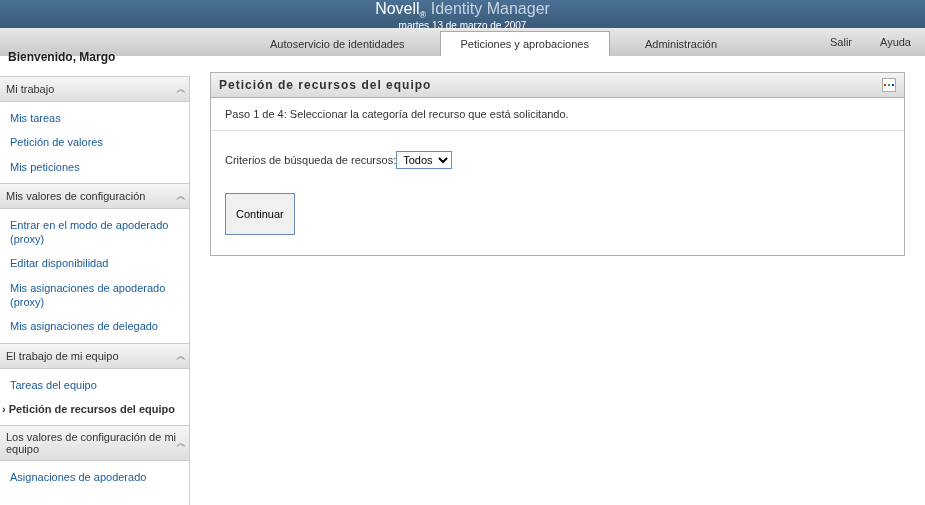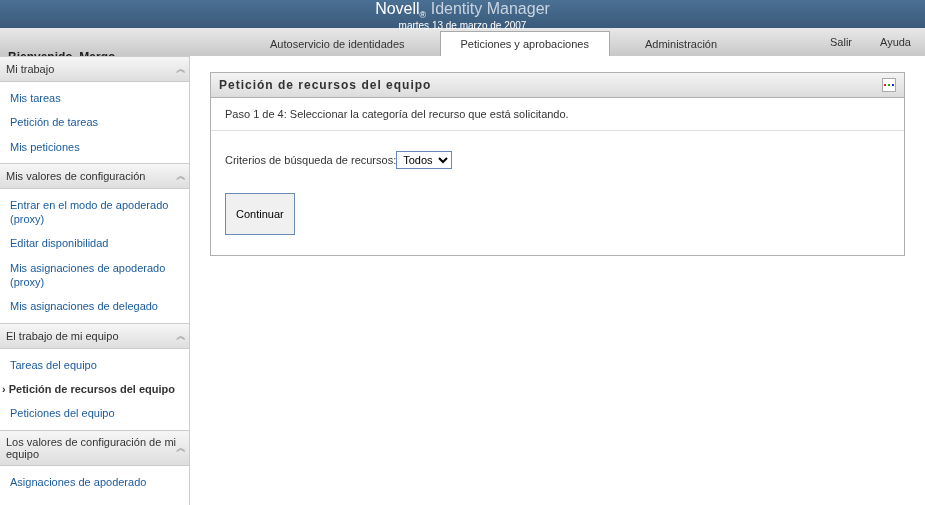--- a/index.html
+++ b/index.html
@@ -70,20 +70,21 @@
 
 .main {
   display: flex;
   height: calc(100% - 56px);
 }
 .sidebar {
   width: 190px;
   border-right: 1px solid #ccc;
   background: #fff;
   overflow: hidden;
+  margin-top: 20px;
 }
 .side-section-head {
   background: linear-gradient(to bottom, #f6f6f6 0%, #dedede 100%);
   border-top: 1px solid #ccc;
   border-bottom: 1px solid #ccc;
   padding: 5px 6px;
   display: flex;
   justify-content: space-between;
   align-items: center;
   font-size: 11px;
@@ -193,21 +194,21 @@
 <div class="main">
 
   <div class="sidebar">
 
     <div class="side-section-head">
       <span>Mi trabajo</span>
       <span class="chevrons">︽</span>
     </div>
     <div class="side-section-body">
       <a class="side-link">Mis tareas</a>
-      <a class="side-link">Petición de tareas</a>
+      <a class="side-link">Petición de valores</a>
       <a class="side-link">Mis peticiones</a>
     </div>
 
     <div class="side-section-head">
       <span>Mis valores de configuración</span>
       <span class="chevrons">︽</span>
     </div>
     <div class="side-section-body">
       <a class="side-link">Entrar en el modo de apoderado (proxy)</a>
       <a class="side-link">Editar disponibilidad</a>
@@ -215,21 +216,20 @@
       <a class="side-link">Mis asignaciones de delegado</a>
     </div>
 
     <div class="side-section-head">
       <span>El trabajo de mi equipo</span>
       <span class="chevrons">︽</span>
     </div>
     <div class="side-section-body">
       <a class="side-link">Tareas del equipo</a>
       <a class="side-link-active">Petición de recursos del equipo</a>
-      <a class="side-link">Peticiones del equipo</a>
     </div>
 
     <div class="side-section-head">
       <span>Los valores de configuración de mi equipo</span>
       <span class="chevrons">︽</span>
     </div>
     <div class="side-section-body">
       <a class="side-link">Asignaciones de apoderado</a>
     </div>
 

